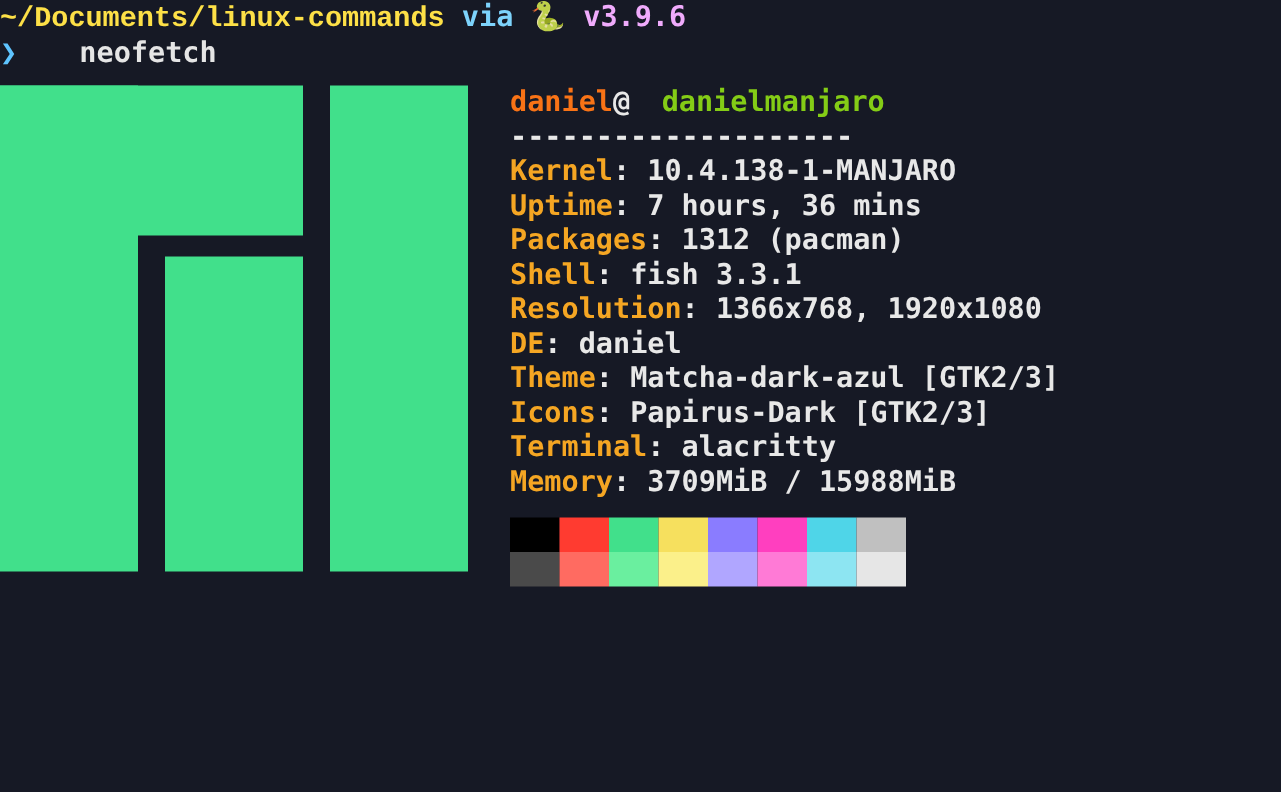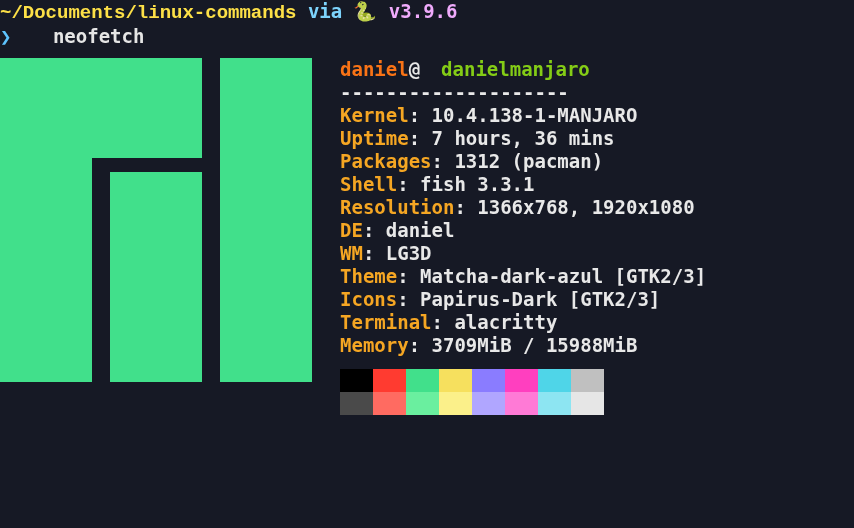--- a/index.html
+++ b/index.html
@@ -91,21 +91,20 @@
     <div class="info">
       <div class="title-line"><span class="user">daniel</span><span class="at">@</span><span class="host">danielmanjaro</span></div>
       <div class="sep">--------------------</div>
       <div id="rows">
           <div class="row"><span class="key">Kernel</span><span class="val">: </span><span class="val">10.4.138-1-MANJARO</span></div>
           <div class="row"><span class="key">Uptime</span><span class="val">: </span><span class="val">7 hours, 36 mins</span></div>
           <div class="row"><span class="key">Packages</span><span class="val">: </span><span class="val">1312 (pacman)</span></div>
           <div class="row"><span class="key">Shell</span><span class="val">: </span><span class="val">fish 3.3.1</span></div>
           <div class="row"><span class="key">Resolution</span><span class="val">: </span><span class="val">1366x768, 1920x1080</span></div>
           <div class="row"><span class="key">DE</span><span class="val">: </span><span class="val">daniel</span></div>
-          <div class="row"><span class="key">WM</span><span class="val">: </span><span class="val">LG3D</span></div>
           <div class="row"><span class="key">Theme</span><span class="val">: </span><span class="val">Matcha-dark-azul [GTK2/3]</span></div>
           <div class="row"><span class="key">Icons</span><span class="val">: </span><span class="val">Papirus-Dark [GTK2/3]</span></div>
           <div class="row"><span class="key">Terminal</span><span class="val">: </span><span class="val">alacritty</span></div>
           <div class="row"><span class="key">Memory</span><span class="val">: </span><span class="val">3709MiB / 15988MiB</span></div>
         </div>
       <div class="palette">
         <div class="palette-row" id="pal-dark">
             <span class="sw" style="background: rgb(0, 0, 0);"></span>
             <span class="sw" style="background: rgb(255, 59, 48);"></span>
             <span class="sw" style="background: rgb(65, 224, 139);"></span>

